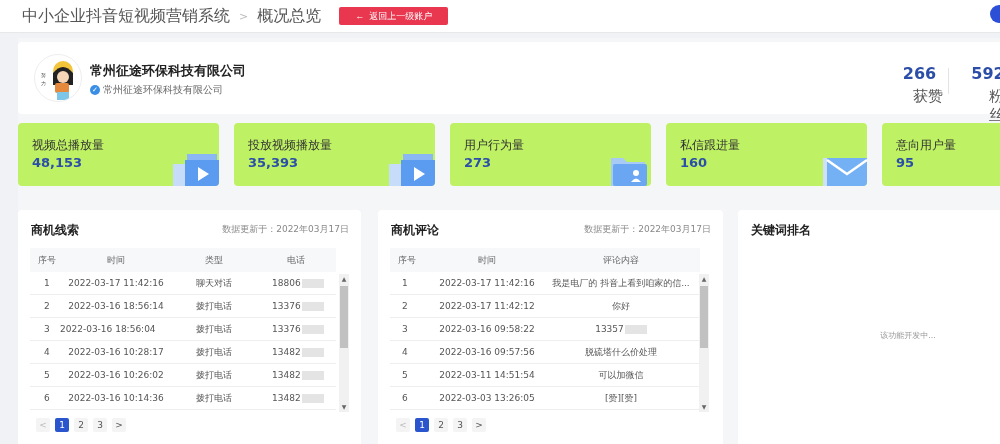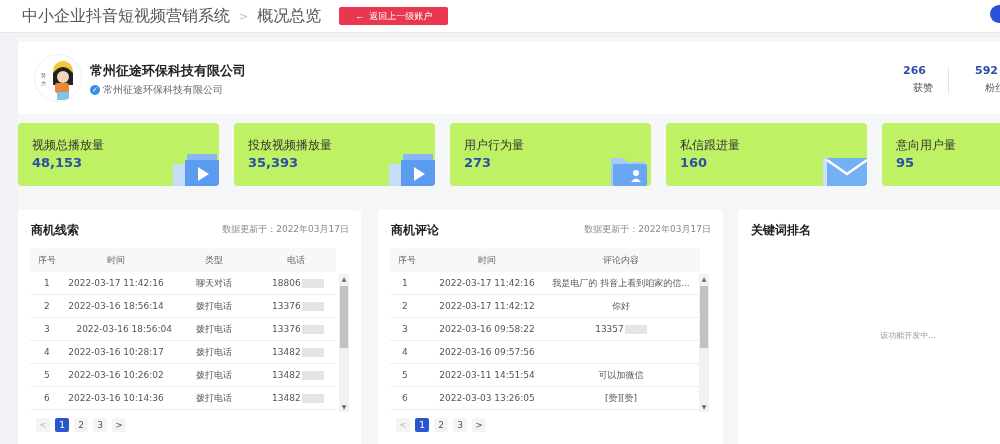--- a/index.html
+++ b/index.html
@@ -14,22 +14,22 @@
   .top-avatar { position: absolute; right: -8px; top: 5px; width: 18px; height: 18px; border-radius: 50%; background: #2b4fd6; }
 
   .content { position: absolute; left: 18px; top: 38px; width: 990px; height: 406px; background: #f5f6f8; }
 
   .profile { position: absolute; left: 0; top: 4px; width: 990px; height: 72px; background: #fff; border-radius: 4px; }
   .avatar { position: absolute; left: 16px; top: 12px; width: 48px; height: 48px; border-radius: 50%; background: #fff; border: 1px solid #eee; overflow: hidden; }
   .company { position: absolute; left: 72px; top: 20px; font-size: 13px; font-weight: bold; color: #222; }
   .verify { position: absolute; left: 72px; top: 41px; display: flex; align-items: center; font-size: 10px; color: #666; }
   .verify-icon { width: 10px; height: 10px; border-radius: 50%; background: #3a8ee6; color: #fff; font-size: 7px; display: flex; align-items: center; justify-content: center; margin-right: 3px; }
   .stat { position: absolute; top: 22px; text-align: center; }
-  .stat .num { font-size: 11px; font-weight: bold; color: #2b4ea8; }
-  .stat .lbl { font-size: 10px; color: #555; margin-top: 4px; margin-left: 17px; }
+  .stat .num { font-size: 16px; font-weight: bold; color: #2b4ea8; }
+  .stat .lbl { font-size: 15px; color: #555; margin-top: 4px; margin-left: 17px; }
   .stat-divider { position: absolute; left: 930px; top: 26px; width: 1px; height: 26px; background: #e3e3e3; }
 
   .cards { position: absolute; left: 0; top: 85px; height: 63px; width: 990px; }
   .card { position: absolute; top: 0; width: 201px; height: 63px; background: #bef264; border-radius: 4px; overflow: hidden; }
   .card .title { position: absolute; left: 14px; top: 14px; font-size: 12px; color: #333; }
   .card .value { position: absolute; left: 14px; top: 32px; font-size: 13px; font-weight: bold; color: #2b4ea8; }
   .card .ico { position: absolute; right: 0; bottom: 0; width: 46px; height: 34px; }
 
   .panel { position: absolute; top: 172px; height: 238px; background: #fff; border-radius: 4px; }
   .panel-title { position: absolute; left: 13px; top: 12px; font-size: 12px; font-weight: bold; color: #222; }
@@ -155,21 +155,21 @@
         <span style="width:80px; padding-left:16px;"><span>18806</span><span class="blur"></span></span>
       </div>
       <div class="trow">
         <span class="c" style="width:30px; padding-left:14px;">2</span>
         <span class="c" style="width:112px; text-align:center;">2022-03-16 18:56:14</span>
         <span class="c" style="width:84px; text-align:center;">拨打电话</span>
         <span style="width:80px; padding-left:16px;"><span>13376</span><span class="blur"></span></span>
       </div>
       <div class="trow">
         <span class="c" style="width:30px; padding-left:14px;">3</span>
-        <span class="c" style="width:112px; text-align:right;">2022-03-16 18:56:04</span>
+        <span class="c" style="width:112px; text-align:left;">2022-03-16 18:56:04</span>
         <span class="c" style="width:84px; text-align:center;">拨打电话</span>
         <span style="width:80px; padding-left:16px;"><span>13376</span><span class="blur"></span></span>
       </div>
       <div class="trow">
         <span class="c" style="width:30px; padding-left:14px;">4</span>
         <span class="c" style="width:112px; text-align:center;">2022-03-16 10:28:17</span>
         <span class="c" style="width:84px; text-align:center;">拨打电话</span>
         <span style="width:80px; padding-left:16px;"><span>13482</span><span class="blur"></span></span>
       </div>
       <div class="trow">
@@ -219,20 +219,21 @@
         <span class="c" style="width:158px; text-align:center;">你好</span>
       </div>
       <div class="trow">
         <span class="c" style="width:42px; padding-left:12px;">3</span>
         <span class="c" style="width:110px; text-align:center;">2022-03-16 09:58:22</span>
         <span style="width:158px; text-align:center;"><span>13357</span><span class="blur"></span></span>
       </div>
       <div class="trow">
         <span class="c" style="width:42px; padding-left:12px;">4</span>
         <span class="c" style="width:110px; text-align:center;">2022-03-16 09:57:56</span>
+        <span class="c" style="width:158px; text-align:center;">脱硫塔什么价处理</span>
       </div>
       <div class="trow">
         <span class="c" style="width:42px; padding-left:12px;">5</span>
         <span class="c" style="width:110px; text-align:center;">2022-03-11 14:51:54</span>
         <span class="c" style="width:158px; text-align:center;">可以加微信</span>
       </div>
       <div class="trow">
         <span class="c" style="width:42px; padding-left:12px;">6</span>
         <span class="c" style="width:110px; text-align:center;">2022-03-03 13:26:05</span>
         <span class="c" style="width:158px; text-align:center;">[赞][赞]</span>

